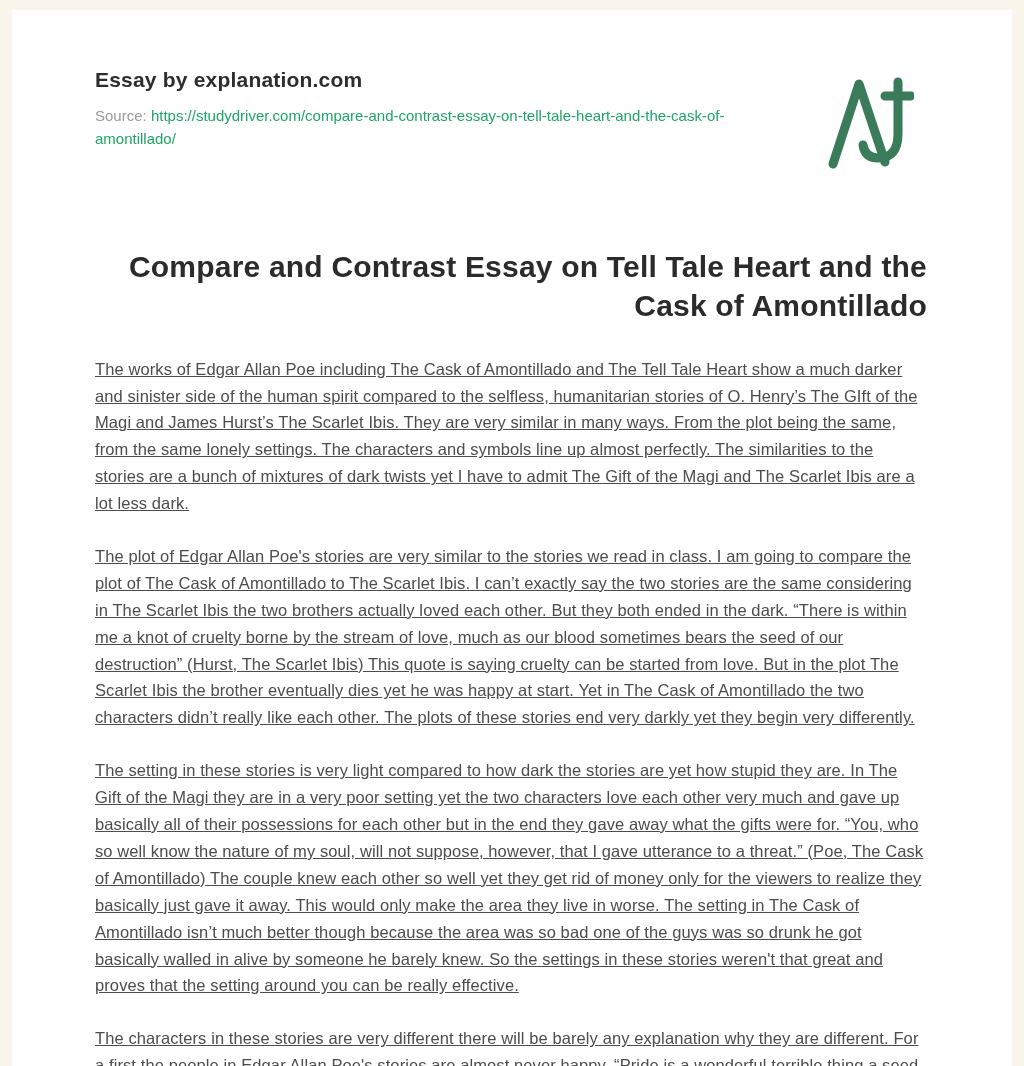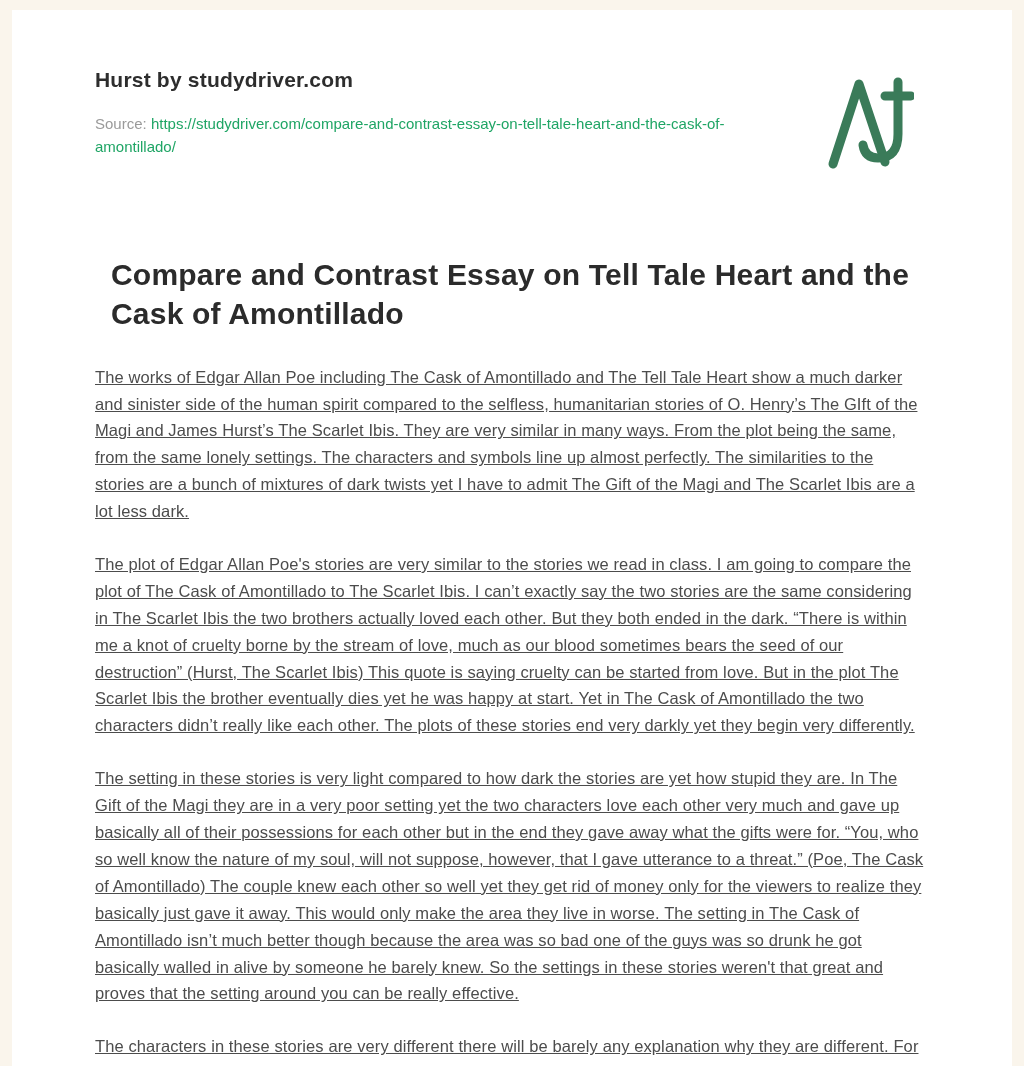--- a/index.html
+++ b/index.html
@@ -19,21 +19,21 @@
     box-sizing: border-box;
     padding: 58px 85px 40px 83px;
   }
   .byline {
     font-size: 21px;
     font-weight: bold;
     color: #2d2d2d;
     letter-spacing: 0.2px;
   }
   .source {
-    margin-top: 20px;
+    margin-top: 12px;
     font-size: 15px;
     line-height: 1.55;
     max-width: 672px;
   }
   .source-label {
     color: #9a9a9a;
   }
   .source-link {
     color: #1fa565;
     text-decoration: none;
@@ -47,20 +47,21 @@
     width: 88px;
     height: 96px;
   }
   .title {
     margin: 96px 0 0 16px;
     font-size: 30px;
     font-weight: 600;
     color: #2b2b2b;
     line-height: 1.32;
     letter-spacing: 0.2px;
+    text-align: right;
   }
   .essay {
     margin-top: 30px;
   }
   .essay p {
     font-size: 16.5px;
     color: #4c4c4c;
     line-height: 1.63;
     margin: 0 0 0 0;
     letter-spacing: 0.1px;
@@ -68,21 +69,21 @@
   }
   .essay p + p {
     margin-top: 26px;
   }
 </style>
 </head>
 <body>
 
 <div class="card">
 
-  <div class="byline">Hurst by studydriver.com</div>
+  <div class="byline">Essay by explanation.com</div>
 
   <div class="source">
     <span class="source-label">Source:</span>
     <a href="#" class="source-link">https://studydriver.com/compare-and-contrast-essay-on-tell-tale-heart-and-the-cask-of-amontillado/</a>
   </div>
 
   <svg class="logo" viewBox="0 0 88 96" fill="none" xmlns="http://www.w3.org/2000/svg">
     <path d="M7 90 L33 10 L59 88" stroke="#3a7b59" stroke-width="9" stroke-linecap="round" stroke-linejoin="round" fill="none"></path>
     <path d="M72 8 V60 Q72 84 52 84 Q39 84 37 71" stroke="#3a7b59" stroke-width="9" stroke-linecap="round" fill="none"></path>
     <path d="M59 22 H85" stroke="#3a7b59" stroke-width="9" stroke-linecap="round" fill="none"></path>

